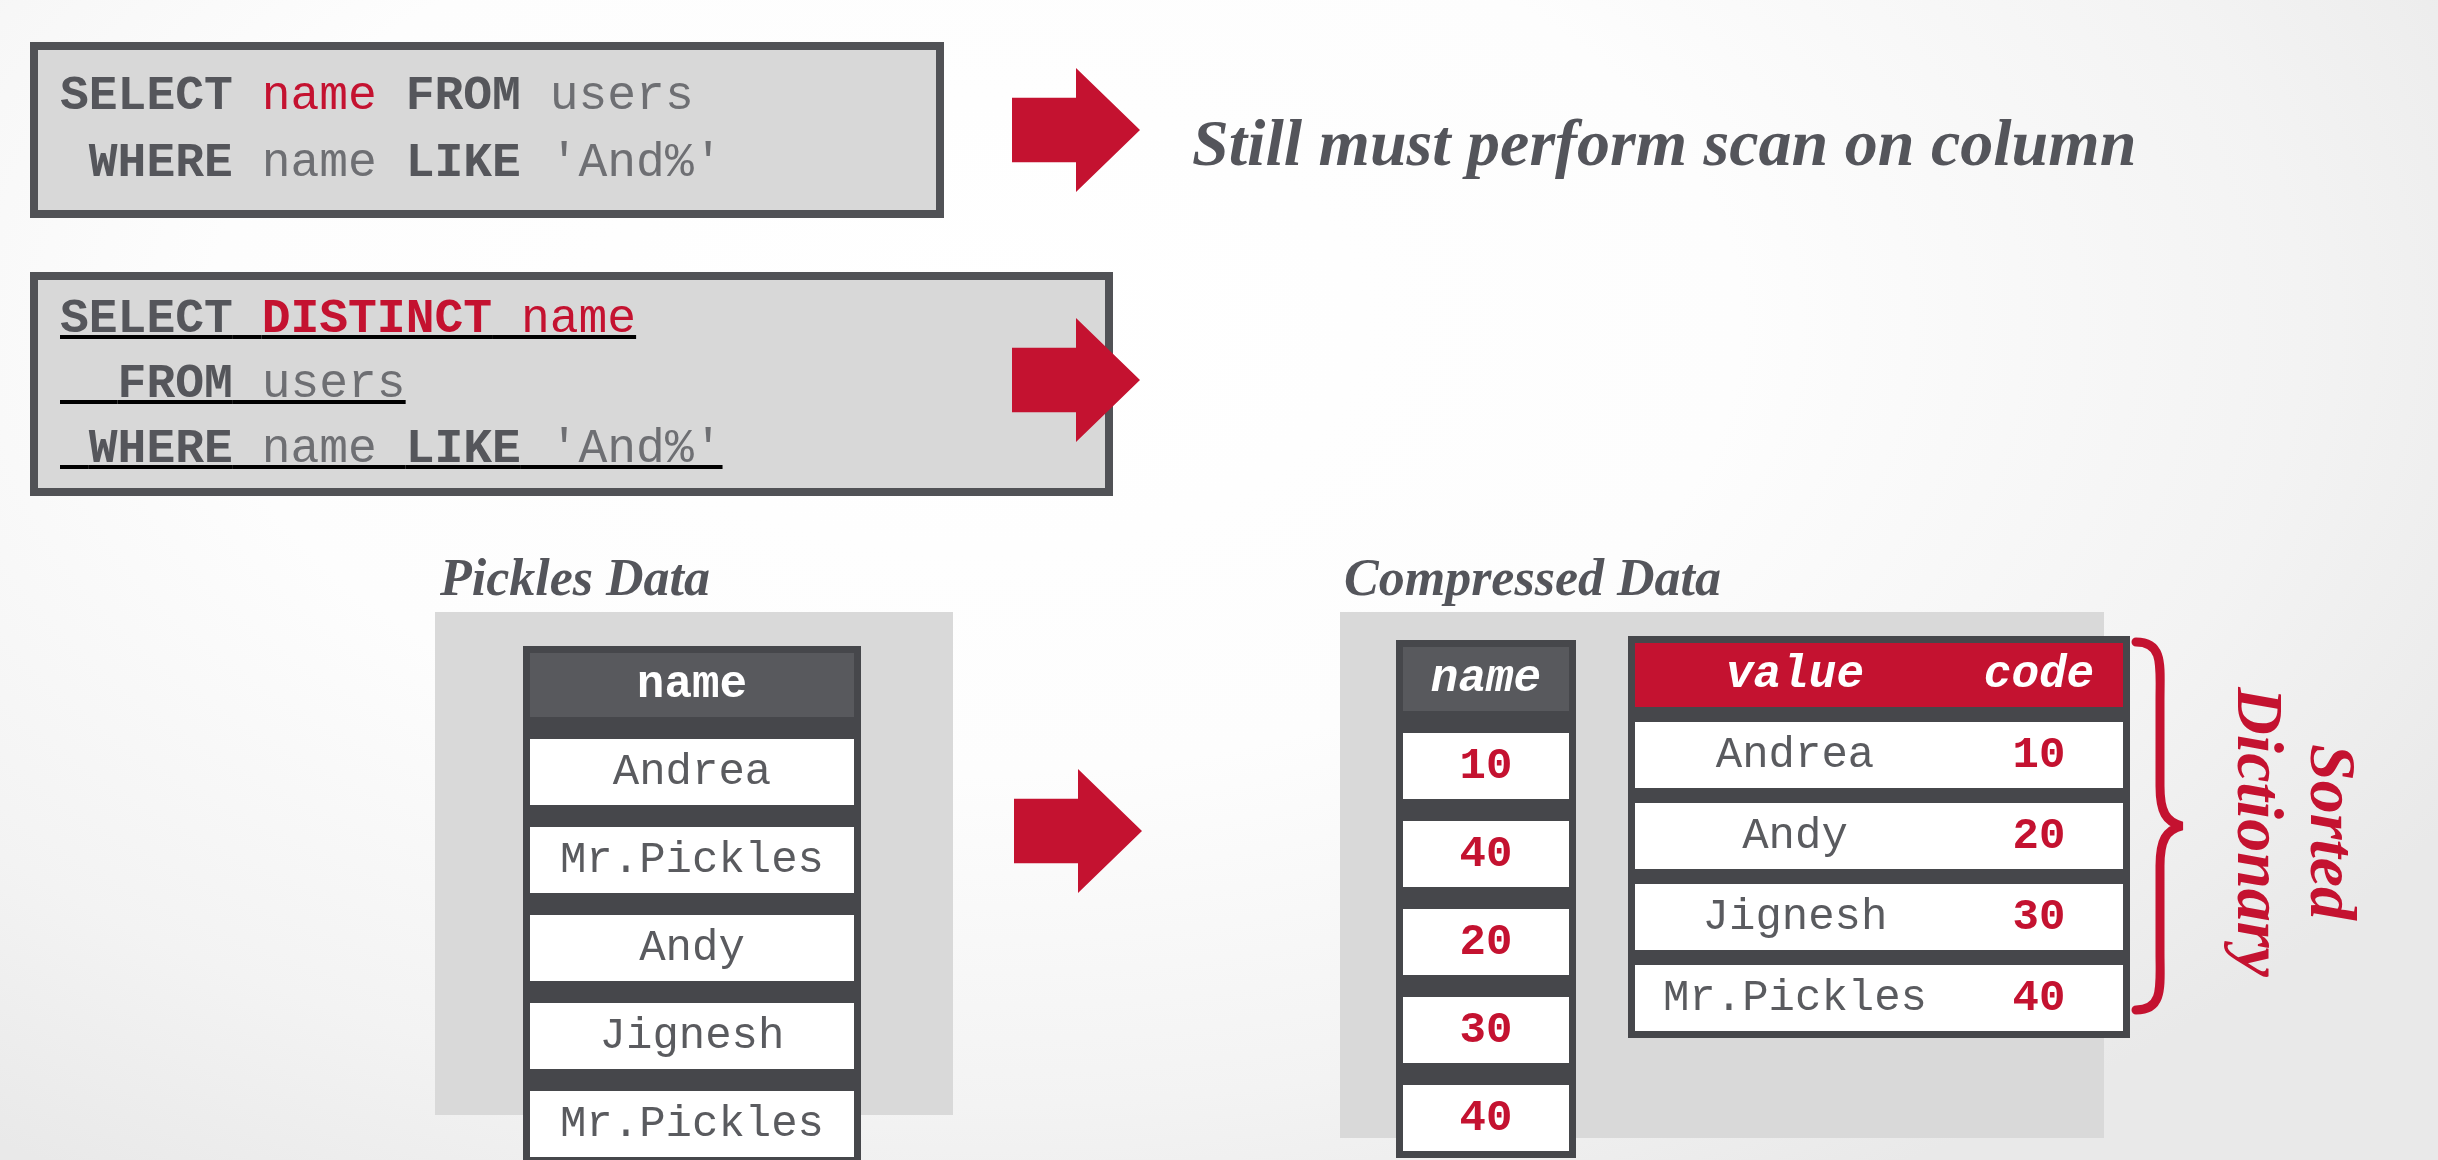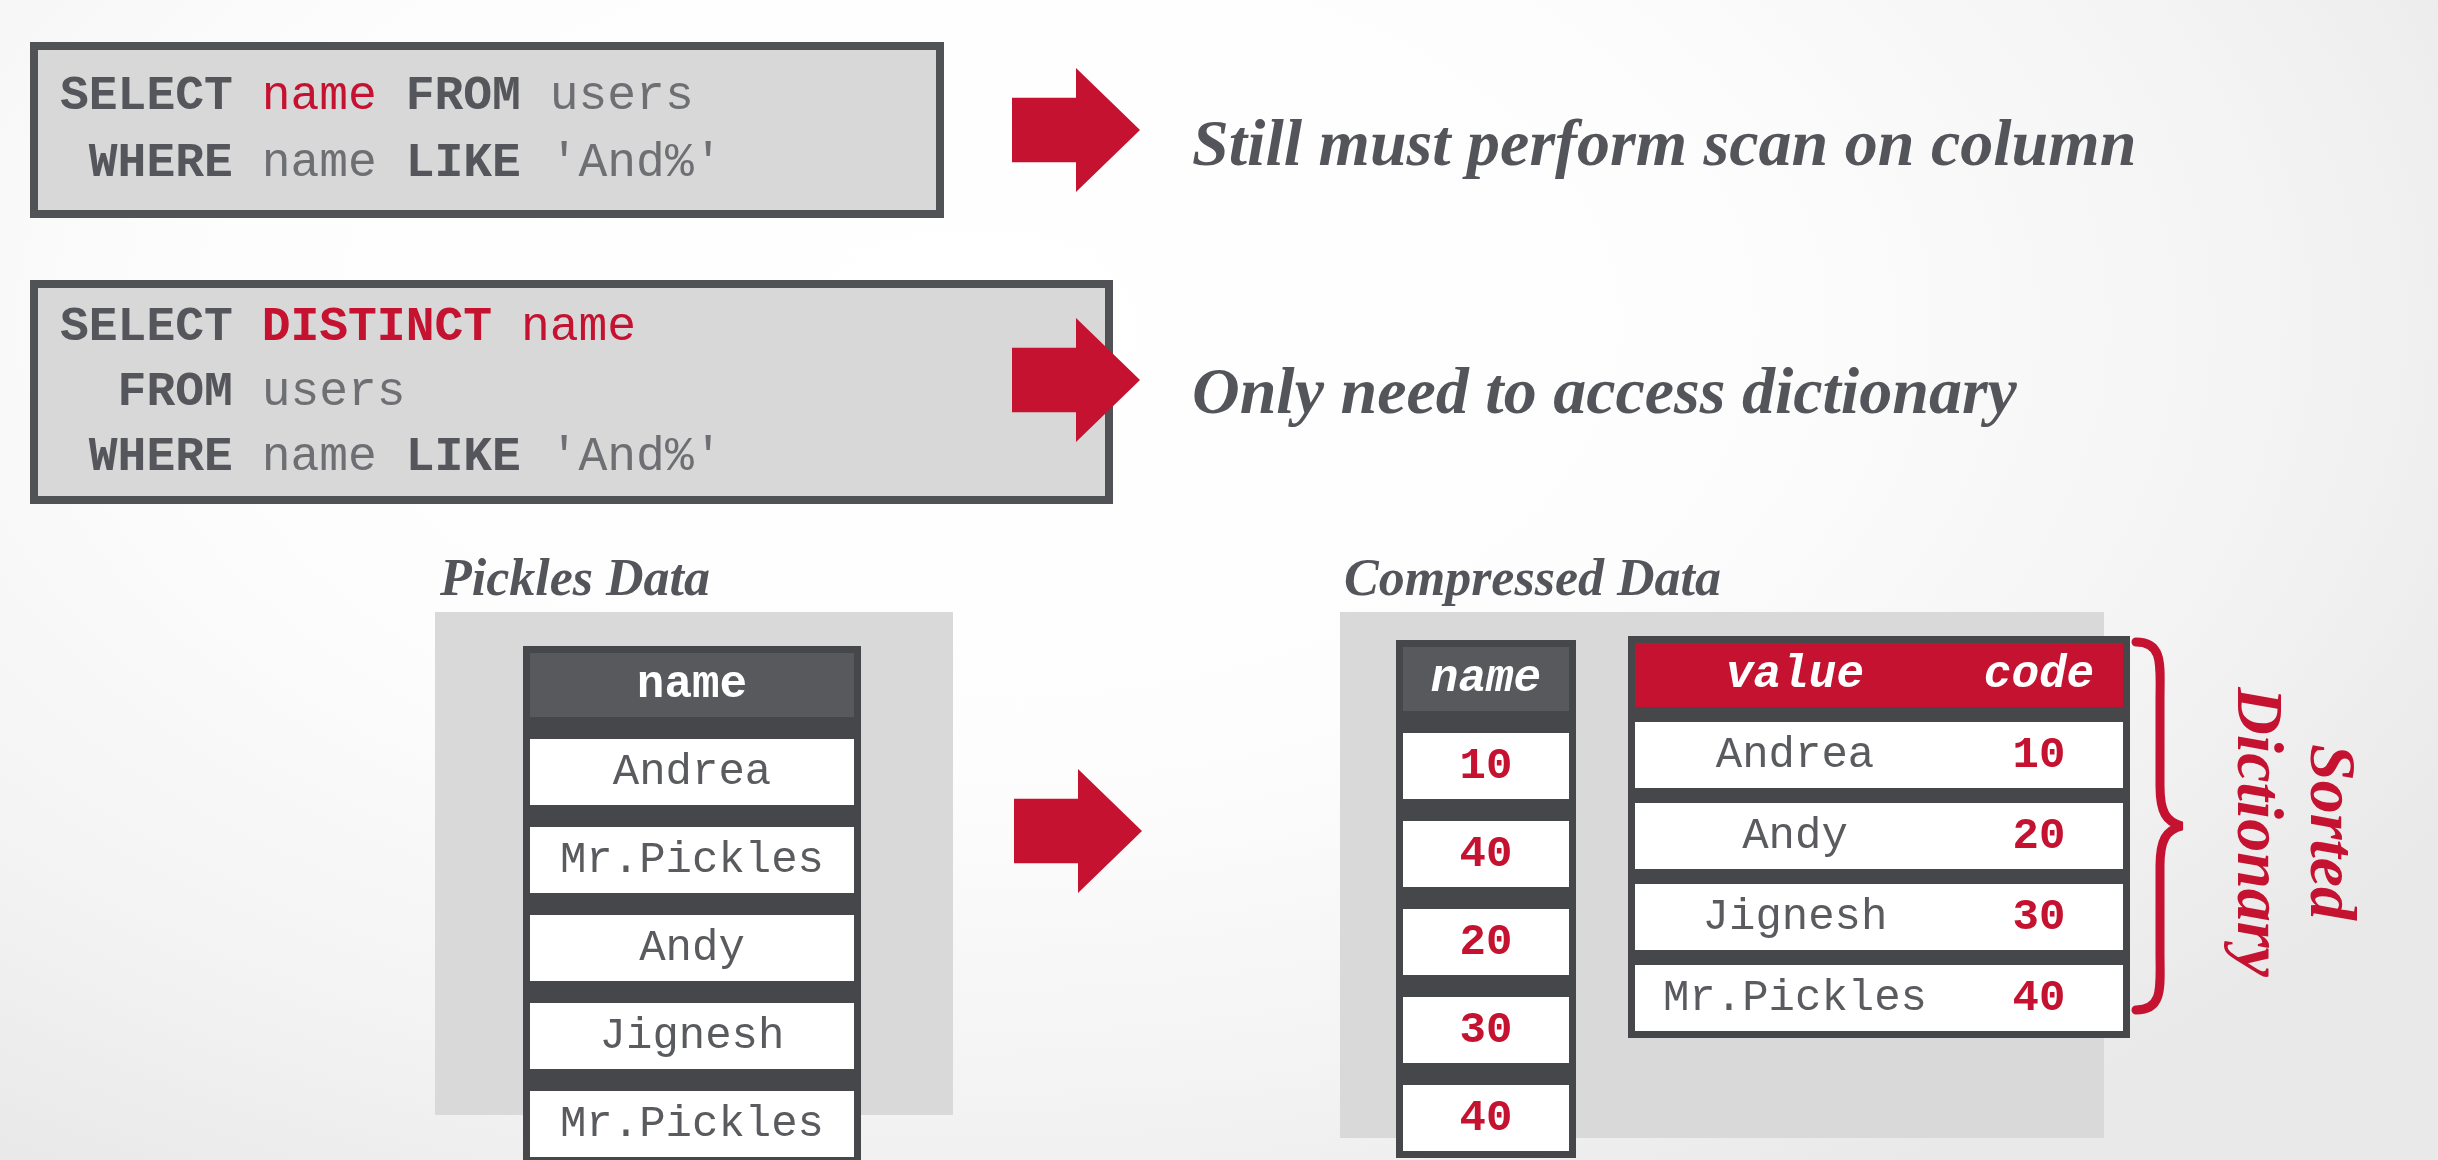--- a/index.html
+++ b/index.html
@@ -13,21 +13,21 @@
   
   .code-box{
     position:absolute;box-sizing:border-box;
     background:#d8d8d8;border:8px solid #515256;
     display:flex;flex-direction:column;justify-content:center;
     padding-left:22px;
     font-family:"Liberation Mono","DejaVu Sans Mono",monospace;
     font-size:48px;line-height:67px;white-space:pre;
   }
   .box1{left:30px;top:42px;width:914px;height:176px;}
-  .box2{left:30px;top:280px;width:1083px;height:224px;line-height:65px;}
+  .box2{left:30px;top:272px;width:1083px;height:224px;line-height:65px;text-decoration:underline;}
   .tok-kw{color:#55565b;font-weight:bold;}
   .tok-pl{color:#6e6f73;}
   .tok-red{color:#c41230;}
   .tok-redkw{color:#c41230;font-weight:bold;}
   
   .arrow{
     position:absolute;width:128px;height:124px;background:#c41230;
     clip-path:polygon(0 24%,50% 24%,50% 0,100% 50%,50% 100%,50% 76%,0 76%);
   }
   .arrow1{left:1012px;top:68px;}
@@ -99,21 +99,20 @@
 <div class="slide">
 
   <div class="code-box box1"><div><span class="tok-kw">SELECT</span><span class="tok-pl"> </span><span class="tok-red">name</span><span class="tok-pl"> </span><span class="tok-kw">FROM</span><span class="tok-pl"> users</span></div><div><span class="tok-pl"> </span><span class="tok-kw">WHERE</span><span class="tok-pl"> name </span><span class="tok-kw">LIKE</span><span class="tok-pl"> 'And%'</span></div></div>
   <div class="code-box box2"><div><span class="tok-kw">SELECT</span><span class="tok-pl"> </span><span class="tok-redkw">DISTINCT</span><span class="tok-red"> name</span></div><div><span class="tok-pl">  </span><span class="tok-kw">FROM</span><span class="tok-pl"> users</span></div><div><span class="tok-pl"> </span><span class="tok-kw">WHERE</span><span class="tok-pl"> name </span><span class="tok-kw">LIKE</span><span class="tok-pl"> 'And%'</span></div></div>
 
   <div class="arrow arrow1"></div>
   <div class="arrow arrow2"></div>
   <div class="arrow arrow3"></div>
 
   <div class="note note1">Still must perform scan on column</div>
-  <div class="note note2">Only need to access dictionary</div>
 
   <div class="sec-label lbl-orig">Pickles Data</div>
   <div class="panel panel-orig"></div>
   <div class="tbl tbl-orig">
     <div class="th th-dark">name</div>
   <div class="cell">Andrea</div>
       <div class="cell">Mr.Pickles</div>
       <div class="cell">Andy</div>
       <div class="cell">Jignesh</div>
       <div class="cell">Mr.Pickles</div>

